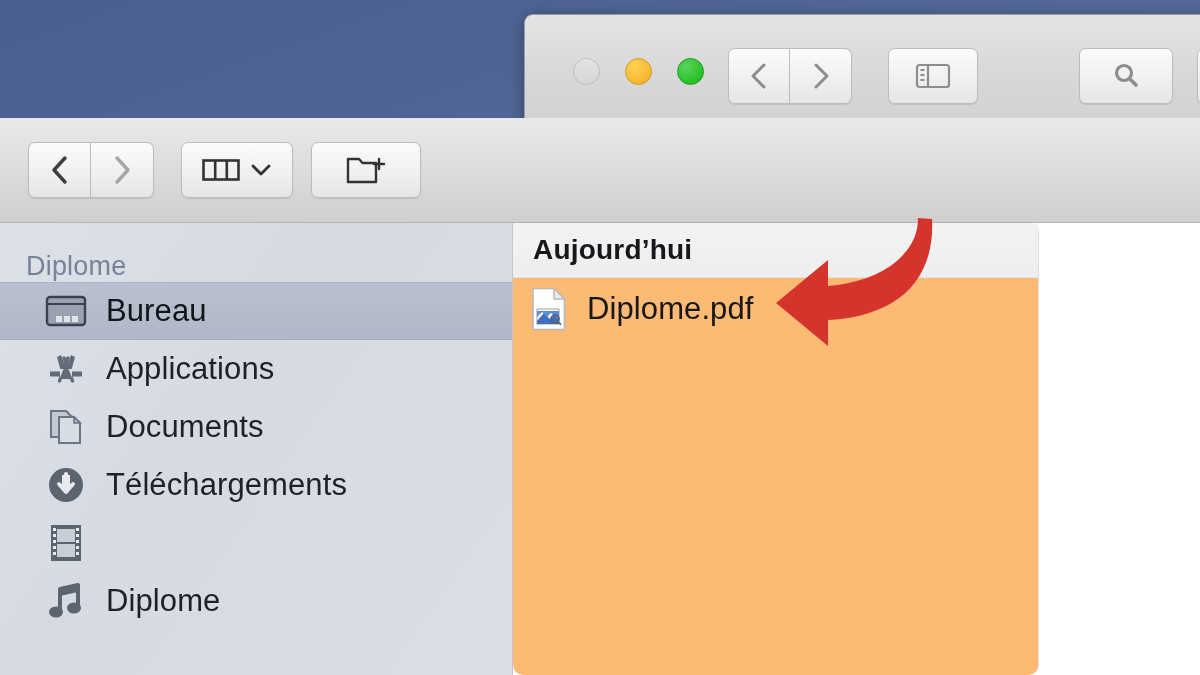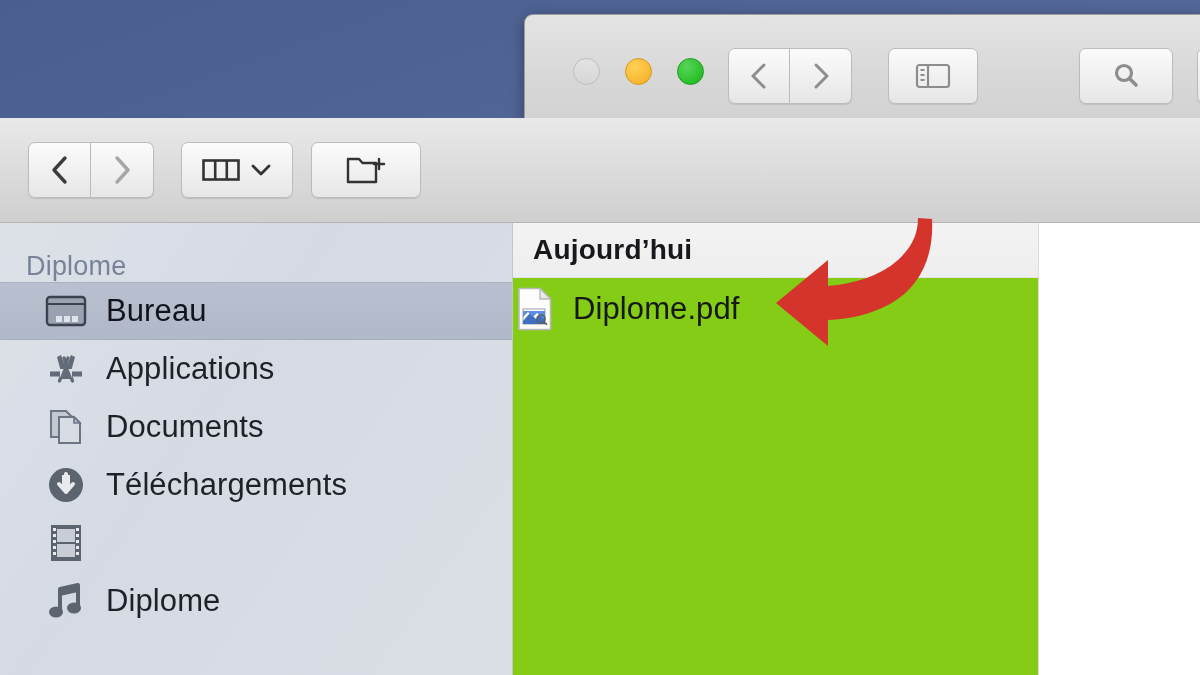--- a/index.html
+++ b/index.html
@@ -157,44 +157,46 @@
   .side-item.selected {
     background: linear-gradient(180deg, #b9c0cf 0%, #b0b8c9 100%);
     border-top: 1px solid #aab1c1;
     border-bottom: 1px solid #a7aebe;
   }
   .side-item.selected .s-label { color: #11141a; }
 
   
   #file-column {
     width: 526px;
-    background: #84cc16;
+    background: #fdba74;
     border-right: 1px solid #dcdcdc;
     box-sizing: border-box;
     position: relative;
+    border-radius: 10px;
   }
   #group-header {
     height: 55px;
     background: linear-gradient(180deg, #f3f3f3 0%, #eeeeee 100%);
     border-bottom: 1px solid #e2e2e2;
     display: flex;
     align-items: center;
     padding-left: 20px;
     box-sizing: border-box;
   }
   #group-header .gh-text {
     font-size: 28px;
     color: #16181c;
     font-weight: 600;
     letter-spacing: 0.2px;
   }
   .file-row {
     height: 62px;
     display: flex;
     align-items: center;
+    padding-left: 14px;
     box-sizing: border-box;
   }
   .file-row .f-icon {
     flex: 0 0 44px;
     display: flex;
     align-items: center;
     justify-content: center;
   }
   .file-row .f-name {
     font-size: 31px;

